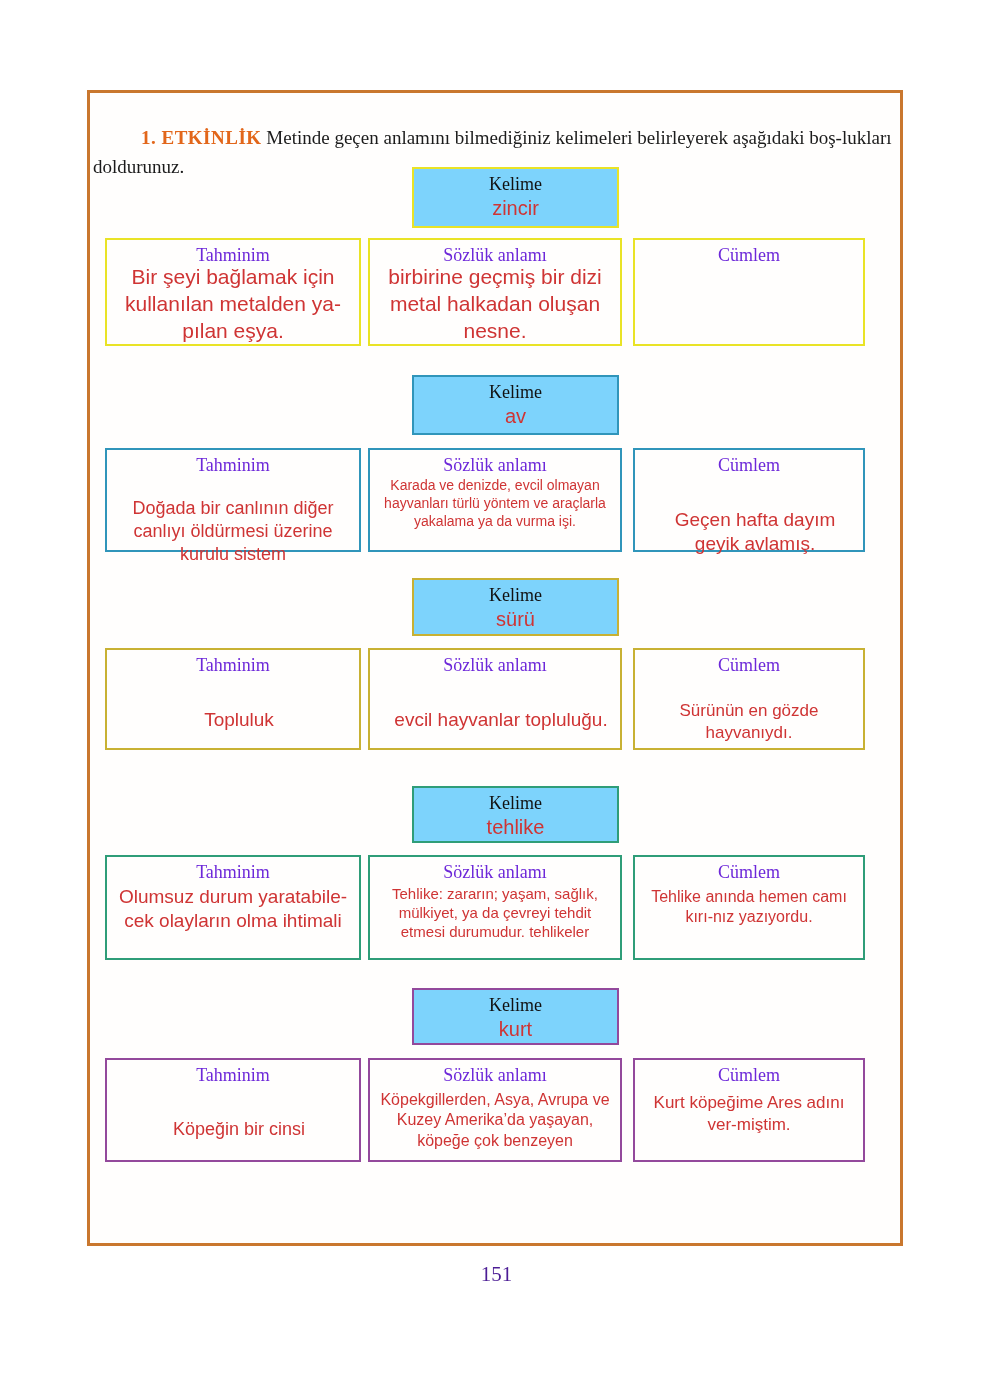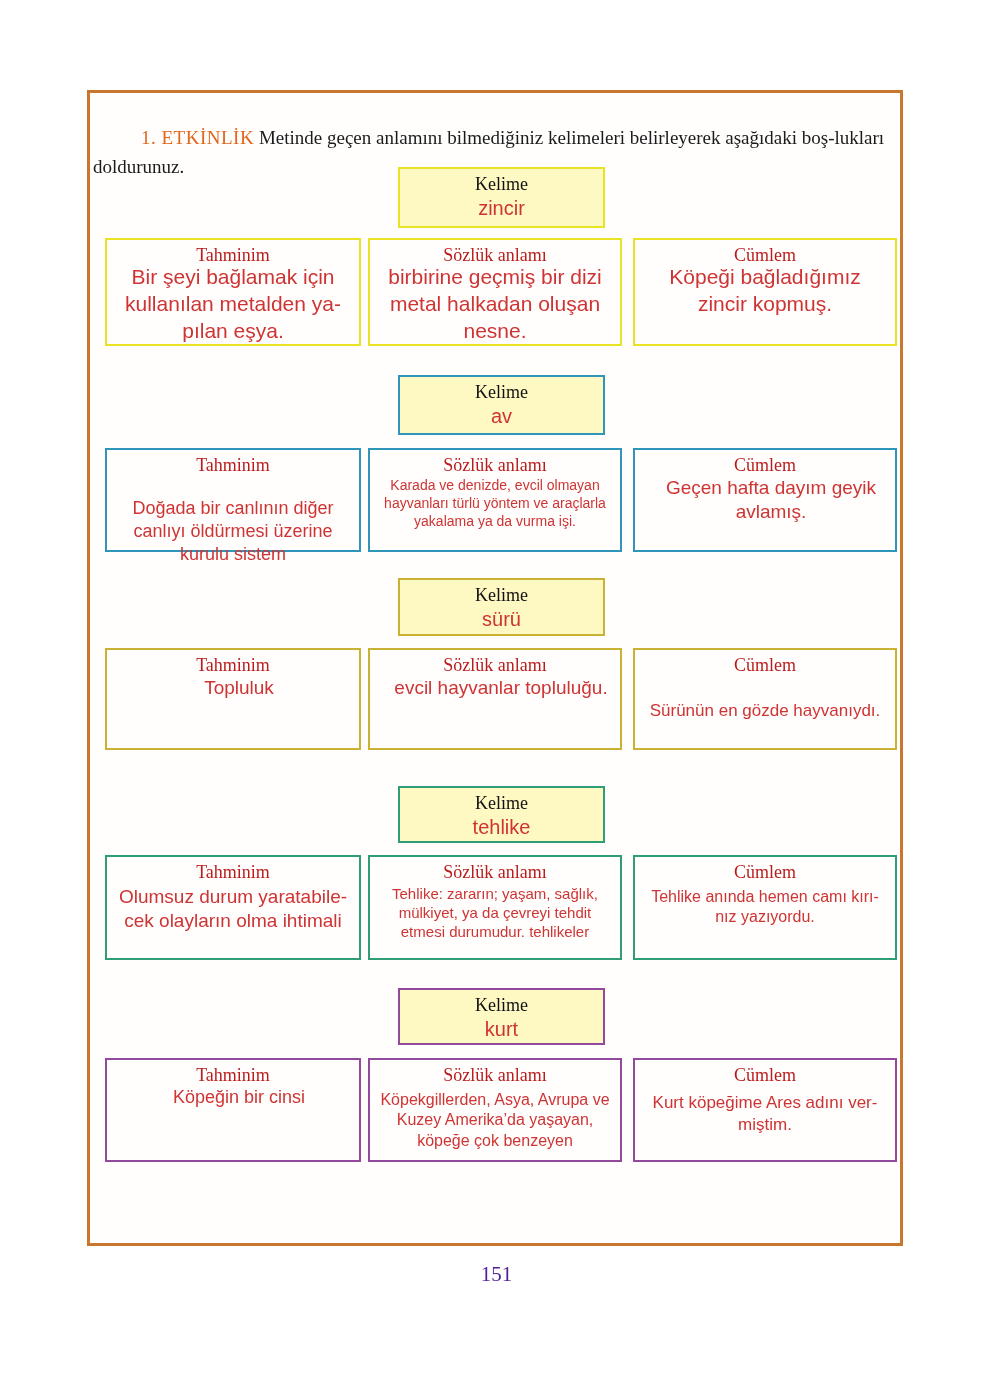--- a/index.html
+++ b/index.html
@@ -14,27 +14,27 @@
     border:3px solid var(--frame-color, #c9772e);
     background:#fffefd;
   }
   
   .instructions {
     position:absolute; left:93px; top:104px; width:806px;
     font-size:19px; line-height:1.55; color:#1b1b1b;
     text-indent:48px;
   }
   .activity-label {
-    font-weight:normal; color:var(--label-color, #e2661a);
+    font-weight:bold; color:var(--label-color, #e2661a);
     letter-spacing:0.5px;
   }
   
   .kelime-box {
-    position:absolute; left:398px; width:203px;
-    border:2px solid var(--sec, #888); background:#fef9c3;
+    position:absolute; left:412px; width:203px;
+    border:2px solid var(--sec, #888); background:#7dd3fc;
     text-align:center;
   }
   .k1 { top:167px; height:57px; }
   .k2 { top:375px; height:56px; }
   .k3 { top:578px; height:54px; }
   .k4 { top:786px; height:53px; }
   .k5 { top:988px; height:53px; }
   .kelime-label {
     display:block; font-size:18px; color:#111; margin-top:5px;
   }
@@ -48,39 +48,39 @@
     border:2px solid var(--sec, #888); background:#fffefd;
     box-sizing:border-box;
   }
   .row1 { top:238px; height:108px; }
   .row2 { top:448px; height:104px; }
   .row3 { top:648px; height:102px; }
   .row4 { top:855px; height:105px; }
   .row5 { top:1058px; height:104px; }
   .col1 { left:105px;  width:256px; }
   .col2 { left:368px;  width:254px; }
-  .col3 { left:633px;  width:264px; }
+  .col3 { left:633px;  width:232px; }
   .cell-header {
-    display:block; text-align:center; font-size:18px; color:#b91c1c;
+    display:block; text-align:center; font-size:18px; color:#6d28d9;
     margin-top:5px;
   }
   .cell-text {
     display:block; font-family:"Liberation Sans", sans-serif;
     color:var(--red, #cf3434); padding:0 8px; line-height:1.28;
   }
   .t-left   { text-align:center; }
   .t-center { text-align:center; }
   .fs-21 { font-size:21px; margin-top:-2px; }
   .fs-19 { font-size:19px; margin-top:2px; }
   .fs-18 { font-size:18px; margin-top:21px; }
   .fs-17 { font-size:17px; margin-top:6px; }
   .fs-16 { font-size:16px; margin-top:4px; }
   .fs-15 { font-size:15px; margin-top:1px; }
   .fs-14 { font-size:14px; margin-top:1px; }
-  .pad-v { margin-top:0;padding-left:20px; }
+  .pad-v { margin-top:32px;padding-left:20px; }
   .pad-v2 { margin-top:24px; }
   
   .page-number {
     position:absolute; left:0; width:993px; top:1262px;
     text-align:center; font-size:21px; color:#4c1d95;
   }
 </style>
 </head>
 <body style="--frame-color: #c9772e; --label-color: #e2661a; --red: #cf3434;">
 
@@ -96,21 +96,20 @@
   <div class="cell row1 col1">
     <span class="cell-header">Tahminim</span>
     <span class="cell-text t-left fs-21">Bir şeyi bağlamak için kullanılan metalden ya-pılan eşya.</span>
   </div>
   <div class="cell row1 col2">
     <span class="cell-header">Sözlük anlamı</span>
     <span class="cell-text t-left fs-21">birbirine geçmiş bir dizi metal halkadan oluşan nesne.</span>
   </div>
   <div class="cell row1 col3">
     <span class="cell-header">Cümlem</span>
-    <span class="cell-text t-left fs-21">Köpeği bağladığımız zincir kopmuş.</span>
   </div>
 </div>
 
 <div style="--sec: #3095ba;">
   <div class="kelime-box k2">
     <span class="kelime-label">Kelime</span>
     <span class="kelime-word">av</span>
   </div>
   <div class="cell row2 col1">
     <span class="cell-header">Tahminim</span>

